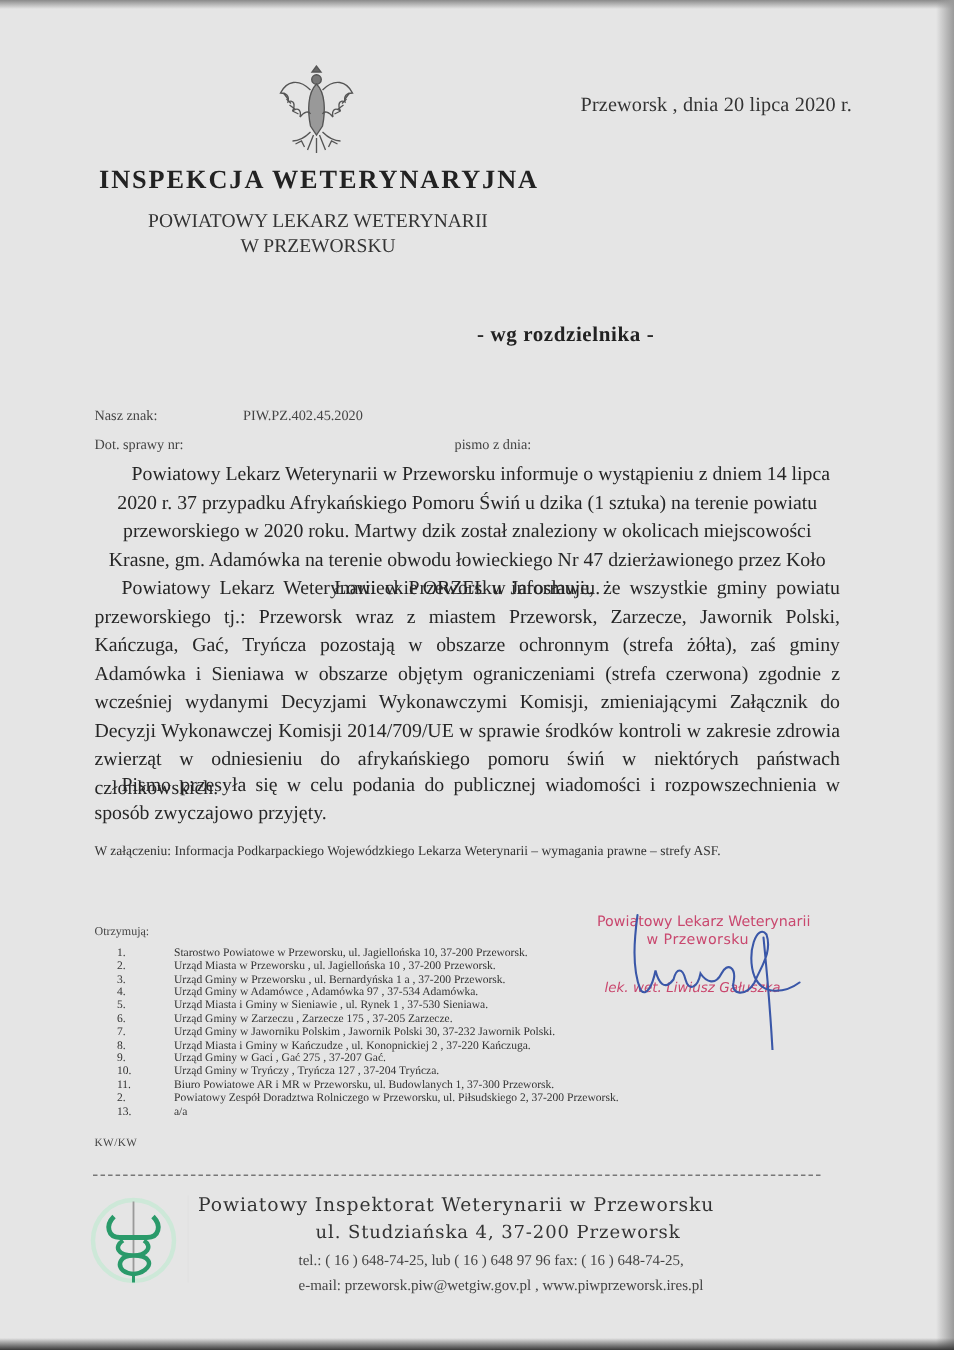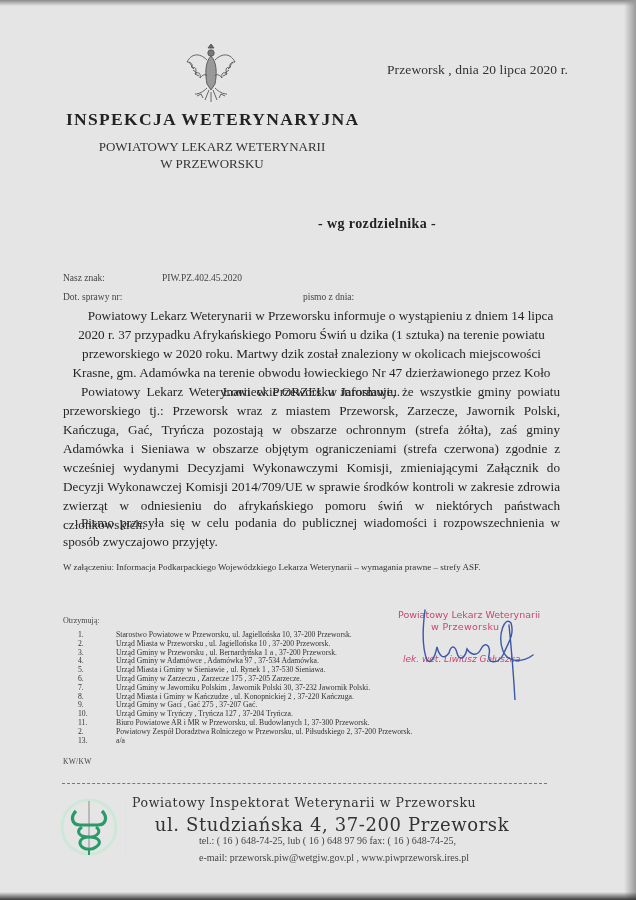--- a/index.html
+++ b/index.html
@@ -41,21 +41,21 @@
   .stamp { left: 385px; top: 600px; width: 200px; height: 85px; }
   .stamp-line { position: absolute; color: #c9476e; font-family: "DejaVu Sans", sans-serif; white-space: nowrap; }
   .stamp-1 { left: 13px; top: 9px; font-size: 9.5px; }
   .stamp-2 { left: 46px; top: 21px; font-size: 9.5px; letter-spacing: 0.3px; }
   .stamp-3 { left: 18px; top: 54px; font-size: 9px; font-style: italic; }
   .sig { position: absolute; left: 20px; top: 5px; width: 150px; height: 95px; }
   .divider { left: 62px; top: 783px; width: 485px; height: 0; border-top: 1px dashed #777; }
   .logo { left: 58px; top: 795px; width: 62px; height: 64px; }
   .logo-sep { left: 125px; top: 797px; width: 1px; height: 58px; background: #e2e2e2; }
   .foot-1 { left: 132px; top: 795px; width: 400px; text-align: left; font-family: "DejaVu Serif", serif; font-size: 12.5px; letter-spacing: 0.6px; color: #333; }
-  .foot-2 { left: 132px; top: 814px; width: 400px; text-align: center; font-family: "DejaVu Serif", serif; font-size: 18px; letter-spacing: 0.6px; color: #333; }
+  .foot-2 { left: 132px; top: 814px; width: 400px; text-align: center; font-family: "DejaVu Serif", serif; font-size: 12px; letter-spacing: 0.6px; color: #333; }
   .foot-3 { left: 199px; top: 835px; font-size: 10px; color: #444; }
   .foot-4 { left: 199px; top: 852px; font-size: 10px; color: #444; }
 </style>
 </head>
 <body>
 
 <div class="page">
   <div class="scan-top"></div>
   <div class="scan-right"></div>
   <div class="scan-bottom"></div>

